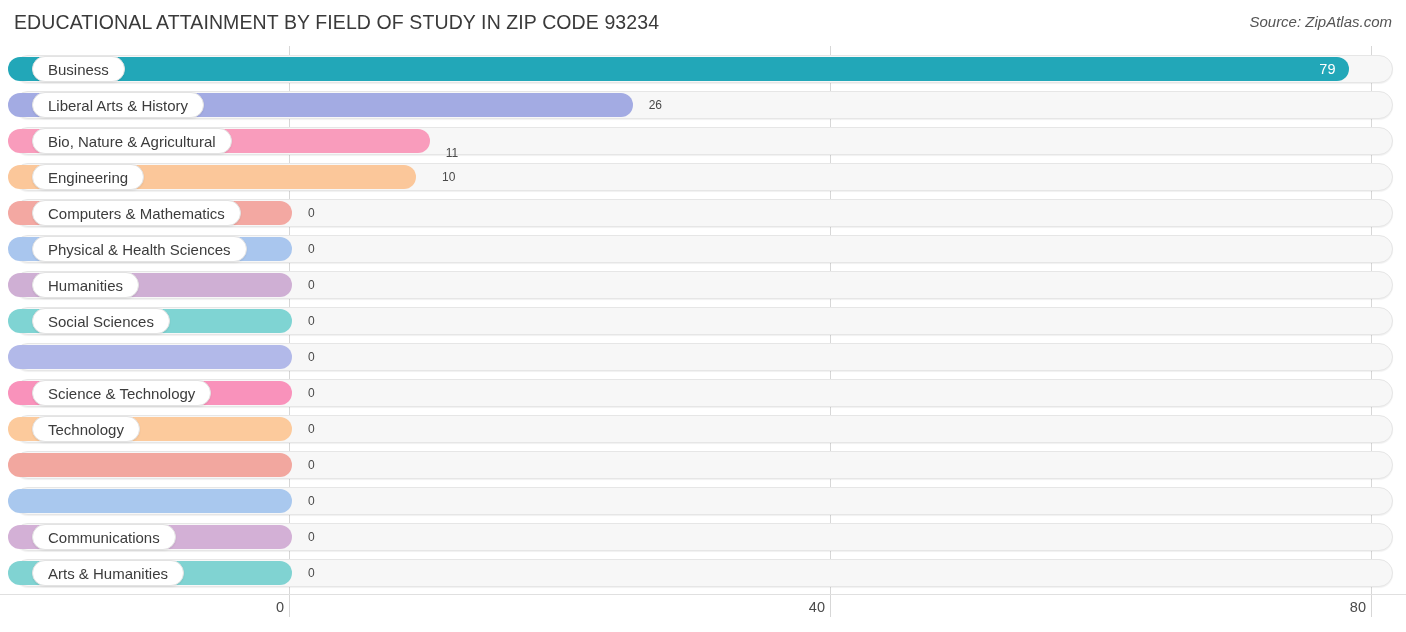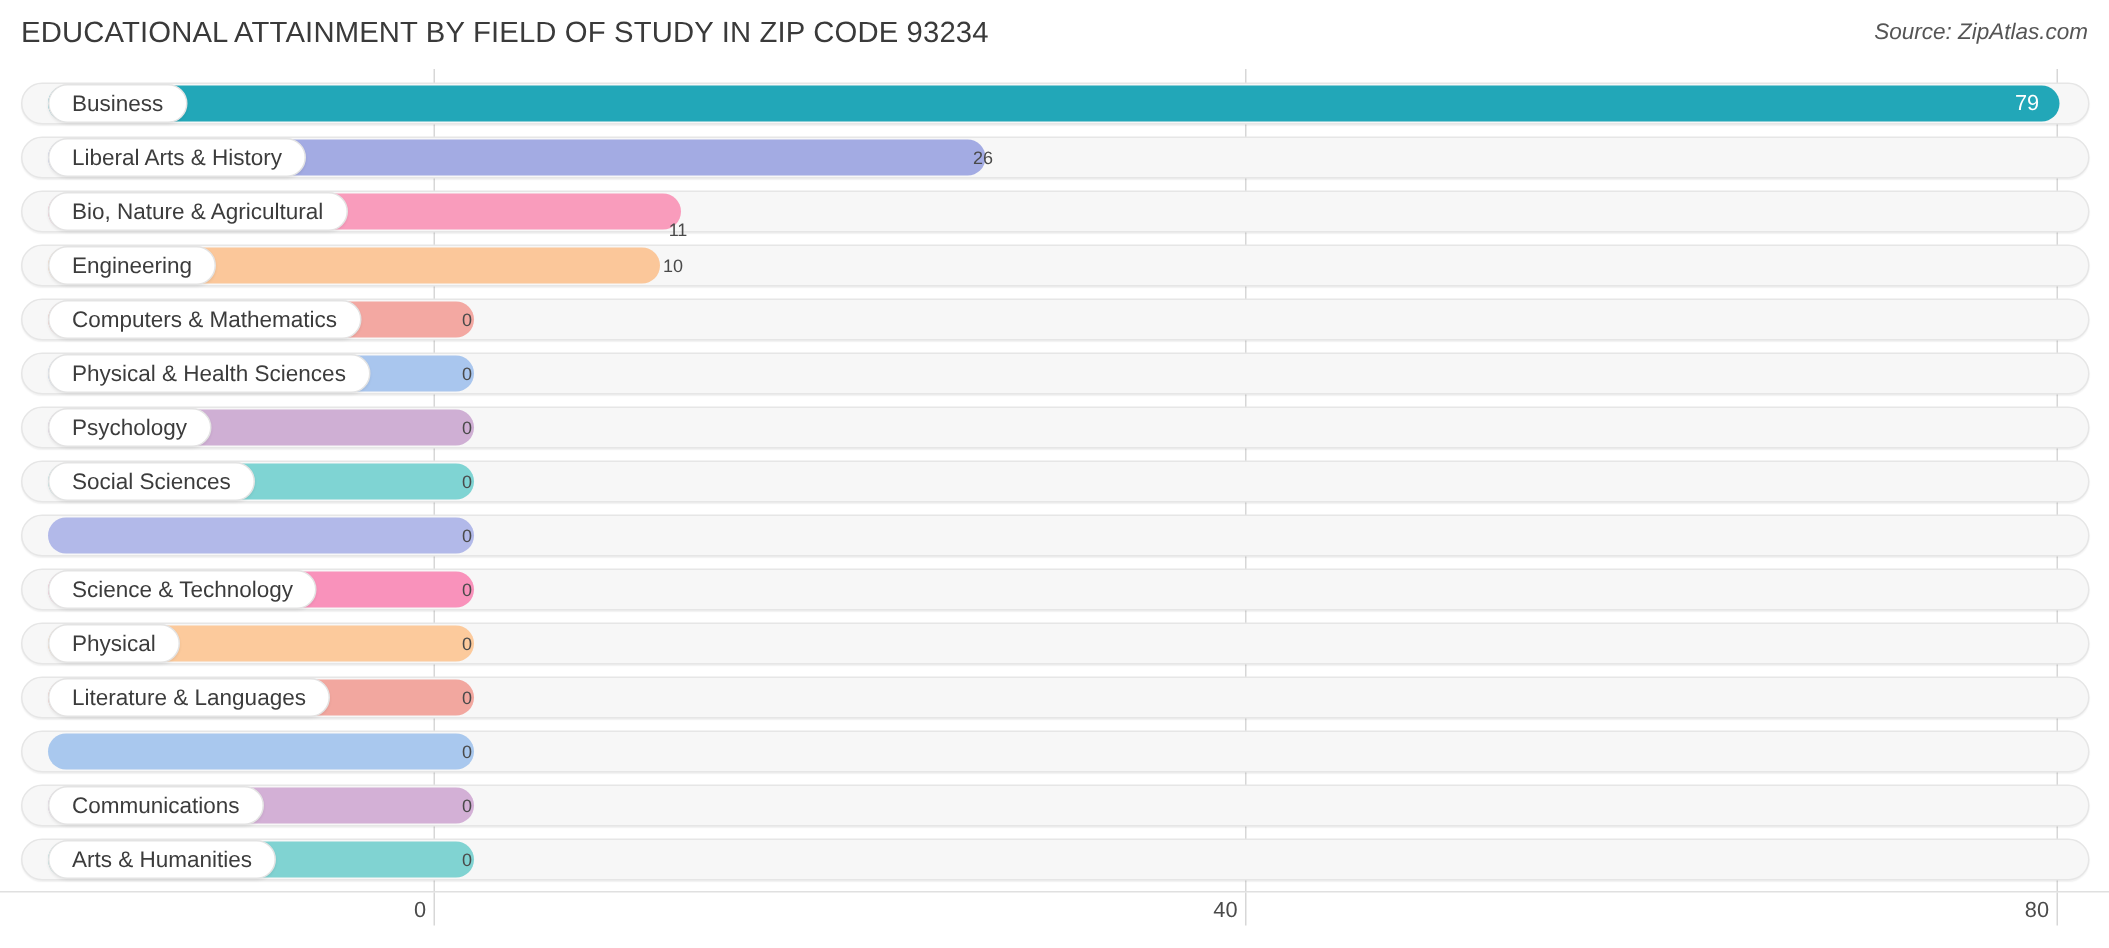--- a/index.html
+++ b/index.html
@@ -69,21 +69,21 @@
     width: 1379px;
     height: 28px;
     background: #f7f7f7;
     border: 1px solid #e6e6e6;
     border-radius: 14px;
     box-sizing: border-box;
     box-shadow: 0 1px 1px rgba(0,0,0,0.06);
   }
   .bar {
     position: absolute;
-    left: 32px;
+    left: 8px;
     top: 6px;
     height: 24px;
     border-radius: 12px;
     box-sizing: border-box;
   }
   .bar-value-in {
     position: absolute;
     right: 14px;
     top: 0;
     line-height: 24px;
@@ -184,21 +184,21 @@
     <div class="row" style="top: 185px;">
       <div class="track"></div>
       <div class="bar" style="width: 284px; background: rgb(169, 198, 238);"></div>
       <div class="bar-value-out" style="left: 308px;">0</div>
       <div class="cat-pill">Physical &amp; Health Sciences</div>
     </div>
     <div class="row" style="top: 221px;">
       <div class="track"></div>
       <div class="bar" style="width: 284px; background: rgb(207, 175, 212);"></div>
       <div class="bar-value-out" style="left: 308px;">0</div>
-      <div class="cat-pill">Psychology</div>
+      <div class="cat-pill">Humanities</div>
     </div>
     <div class="row" style="top: 257px;">
       <div class="track"></div>
       <div class="bar" style="width: 284px; background: rgb(127, 212, 211);"></div>
       <div class="bar-value-out" style="left: 308px;">0</div>
       <div class="cat-pill">Social Sciences</div>
     </div>
     <div class="row" style="top: 293px;">
       <div class="track"></div>
       <div class="bar" style="width: 284px; background: rgb(178, 185, 233);"></div>
@@ -207,27 +207,26 @@
     <div class="row" style="top: 329px;">
       <div class="track"></div>
       <div class="bar" style="width: 284px; background: rgb(249, 146, 187);"></div>
       <div class="bar-value-out" style="left: 308px;">0</div>
       <div class="cat-pill">Science &amp; Technology</div>
     </div>
     <div class="row" style="top: 365px;">
       <div class="track"></div>
       <div class="bar" style="width: 284px; background: rgb(252, 202, 156);"></div>
       <div class="bar-value-out" style="left: 308px;">0</div>
-      <div class="cat-pill">Physical</div>
+      <div class="cat-pill">Technology</div>
     </div>
     <div class="row" style="top: 401px;">
       <div class="track"></div>
       <div class="bar" style="width: 284px; background: rgb(242, 167, 159);"></div>
       <div class="bar-value-out" style="left: 308px;">0</div>
-      <div class="cat-pill">Literature &amp; Languages</div>
     </div>
     <div class="row" style="top: 437px;">
       <div class="track"></div>
       <div class="bar" style="width: 284px; background: rgb(169, 200, 238);"></div>
       <div class="bar-value-out" style="left: 308px;">0</div>
     </div>
     <div class="row" style="top: 473px;">
       <div class="track"></div>
       <div class="bar" style="width: 284px; background: rgb(211, 176, 214);"></div>
       <div class="bar-value-out" style="left: 308px;">0</div>

